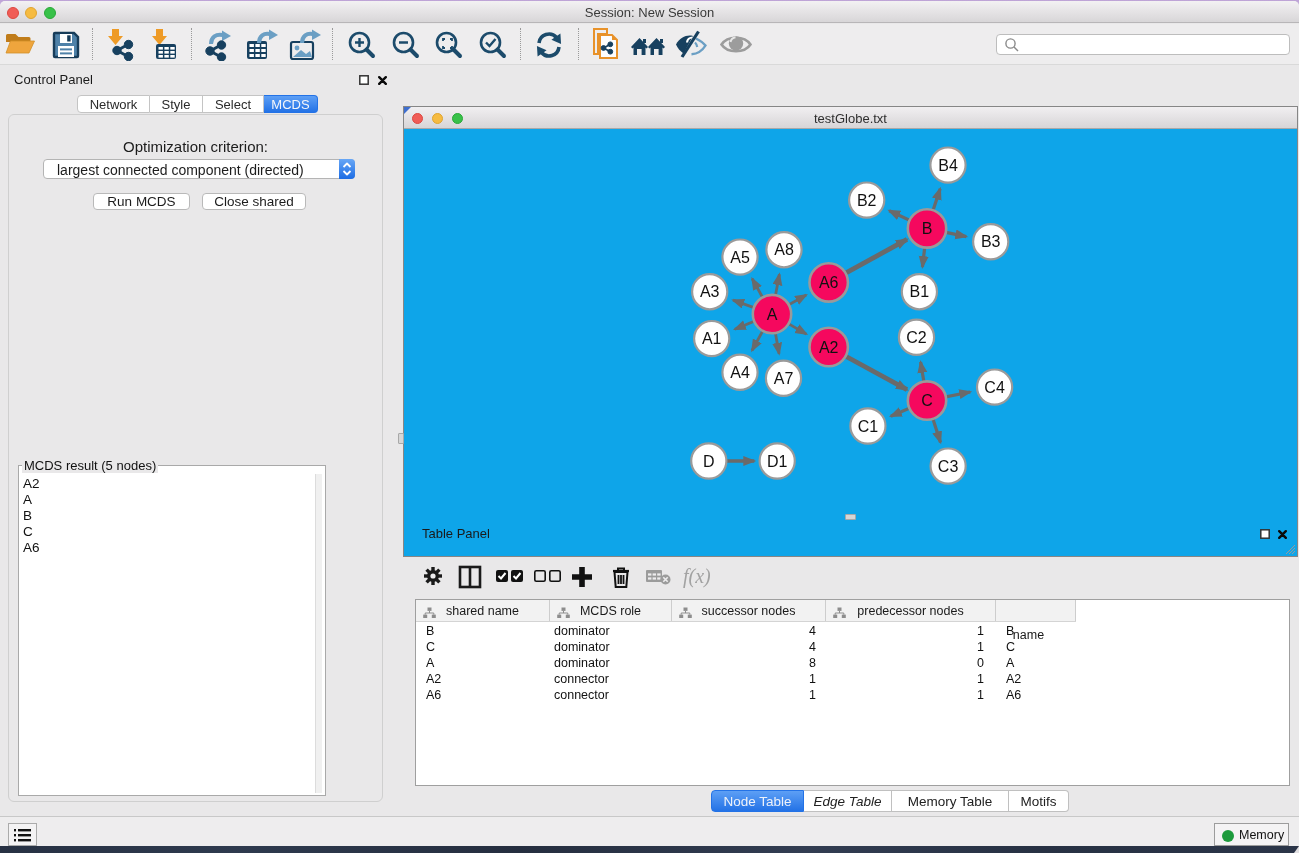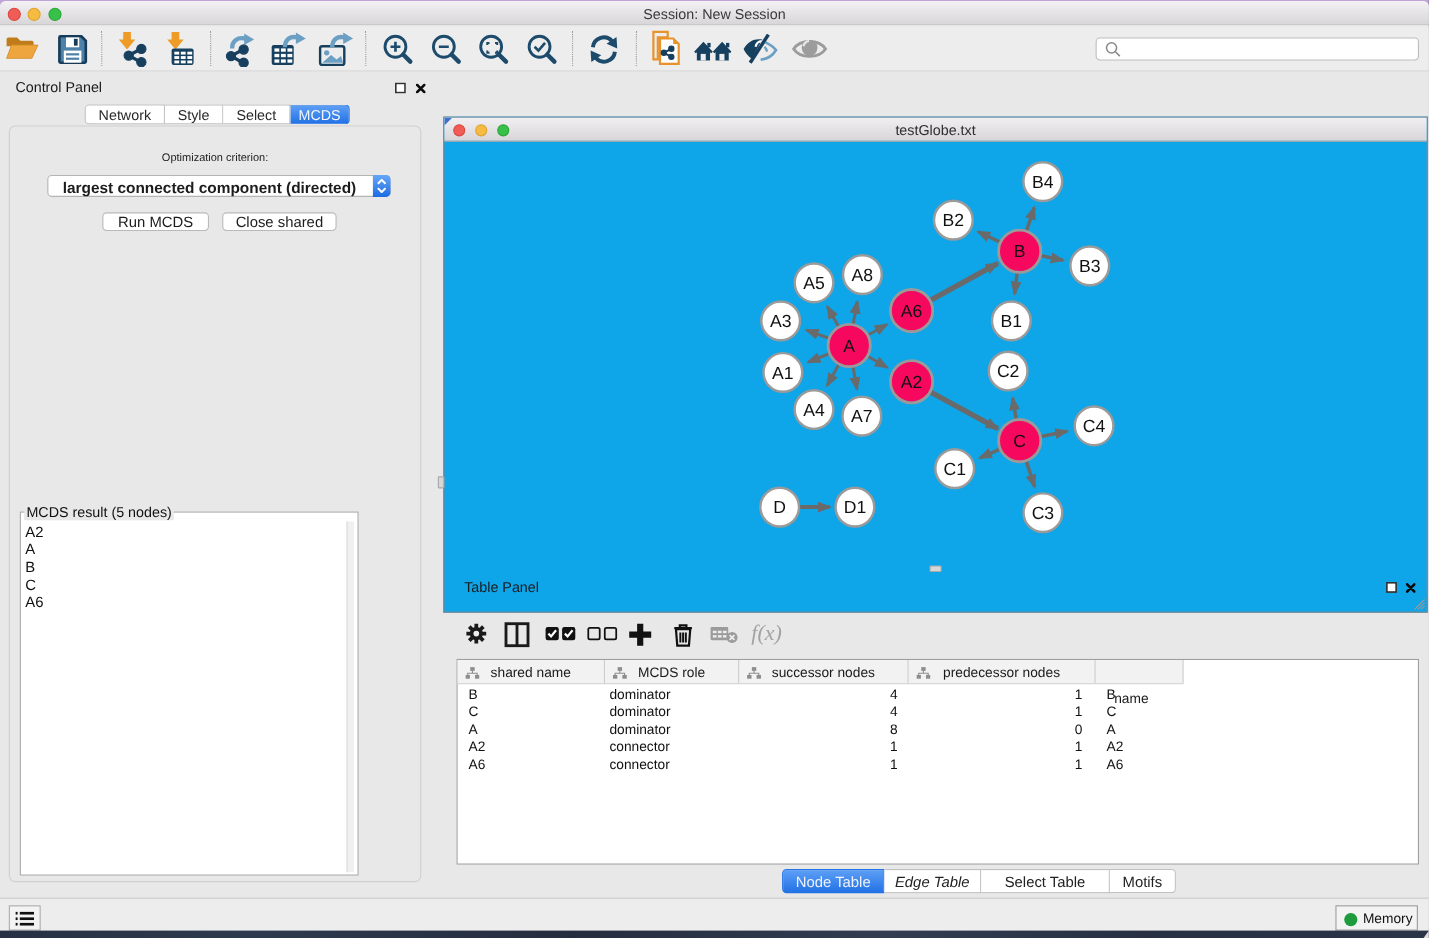--- a/index.html
+++ b/index.html
@@ -38,23 +38,23 @@
   .cp-float { position:absolute; left:359px; top:11px; }
   .cp-close { position:absolute; left:378px; top:12px; }
   .cp-tabs { position:absolute; left:77px; top:31px; height:18px; display:flex; }
   .cp-tab { height:18px; line-height:17px; text-align:center; background:#fff;
     border:1px solid #c4c4c4; border-left-width:0; font-size:13px; color:#2a2a2a; }
   .cp-tab:first-child { border-left-width:1px; }
   .cp-tab.sel { background:linear-gradient(#5d9ff5,#2372e6); color:#f4f6fa; border-color:#2372e6; }
   .cp-box { position:absolute; left:8px; top:50px; width:375px; height:688px;
     border:1px solid #cfcfcf; border-radius:6px; background:#e9e8e9; }
   .cp-label { position:absolute; left:0; width:100%; top:23px; text-align:center;
-    font-size:10px; color:#1c1c1c; }
+    font-size:15px; color:#1c1c1c; }
   .cp-select { position:absolute; left:34px; top:44px; width:312px; height:20px;
-    background:#fff; border:1px solid #b4b4b4; border-radius:4px;font-weight:bold; }
+    background:#fff; border:1px solid #b4b4b4; border-radius:4px; }
   .cp-select span { position:absolute; left:13px; top:2px; font-size:14px; color:#1c1c1c; }
   .cp-stepper { position:absolute; right:-1px; top:-1px; width:16px; height:20px;
     background:linear-gradient(#68a7f6,#1c6ce4); border-radius:0 4px 4px 0; }
   .cp-stepper svg { position:absolute; left:3px; top:3px; }
   .cp-btn { position:absolute; top:78px; height:17px; background:#fff;
     border:1px solid #b9b9b9; border-radius:4px; text-align:center;
     font-size:13.5px; color:#1c1c1c; line-height:16px; }
   .cp-fieldset { position:absolute; left:9px; top:350px; width:308px; height:331px;
     border:1px solid #a9a9a9; background:#fff;text-decoration:underline; }
   .cp-legend { position:absolute; left:3px; top:-8px; background:#e9e8e9;
@@ -548,21 +548,21 @@
         <div class="tp-row" style="top:66px;left:10px;">A6</div>
         <div class="tp-row" style="top:66px;left:138px;">connector</div>
         <div class="tp-row" style="top:66px;left:330px;width:70px;text-align:right;">1</div>
         <div class="tp-row" style="top:66px;left:498px;width:70px;text-align:right;">1</div>
         <div class="tp-row" style="top:66px;left:590px;">A6</div>
       </div>
     </div>
     <div class="tp-tabs">
       <div class="tp-tab sel" style="border-radius:4px 0 0 4px;width:93px;">Node Table</div>
         <div class="tp-tab" style="width:88px;font-style:italic;">Edge Table</div>
-        <div class="tp-tab" style="width:117px;">Select Table</div>
+        <div class="tp-tab" style="width:117px;">Memory Table</div>
         <div class="tp-tab" style="border-radius:0 4px 4px 0;width:60px;">Motifs</div>
     </div>
   </div>
   <div class="knob" style="left:398px;top:432px;width:6px;height:11px;"></div>
   <div class="knob" style="left:845px;top:513px;width:11px;height:6px;"></div>
   <div id="statusbar">
     <div class="sb-btn" style="left:8px;width:29px;">
       <svg width="17" height="15" viewBox="0 0 17 15" style="position:absolute;left:5px;top:4px">
         <g fill="#111">
           <rect x="0" y="1" width="2" height="2.4"></rect>

